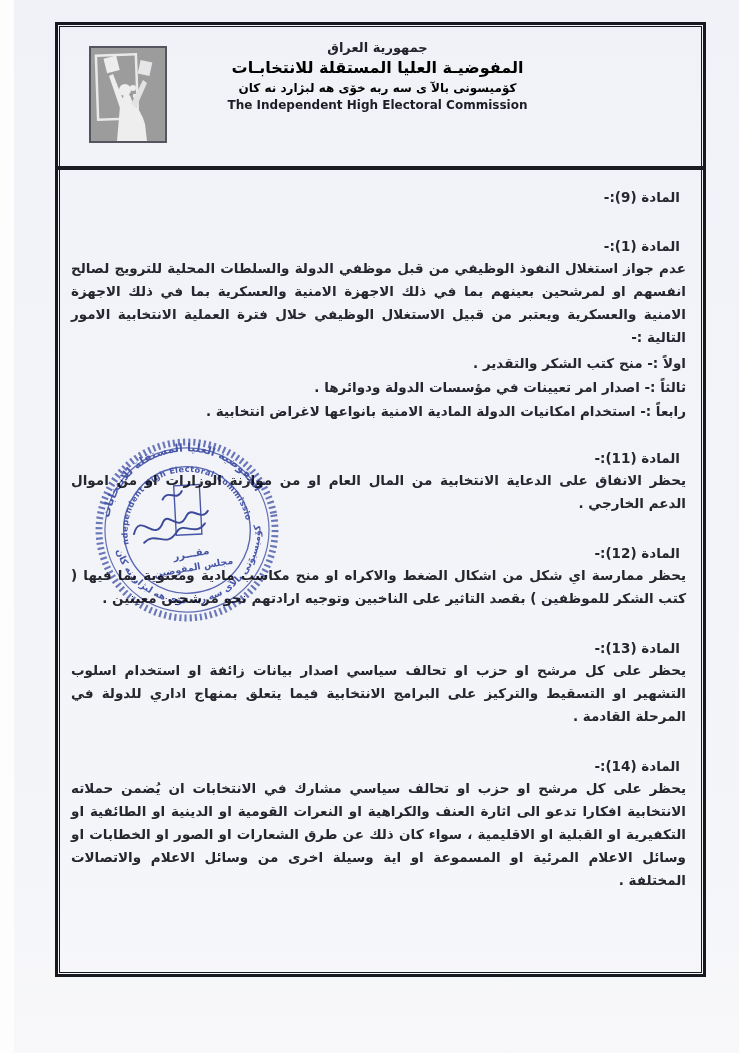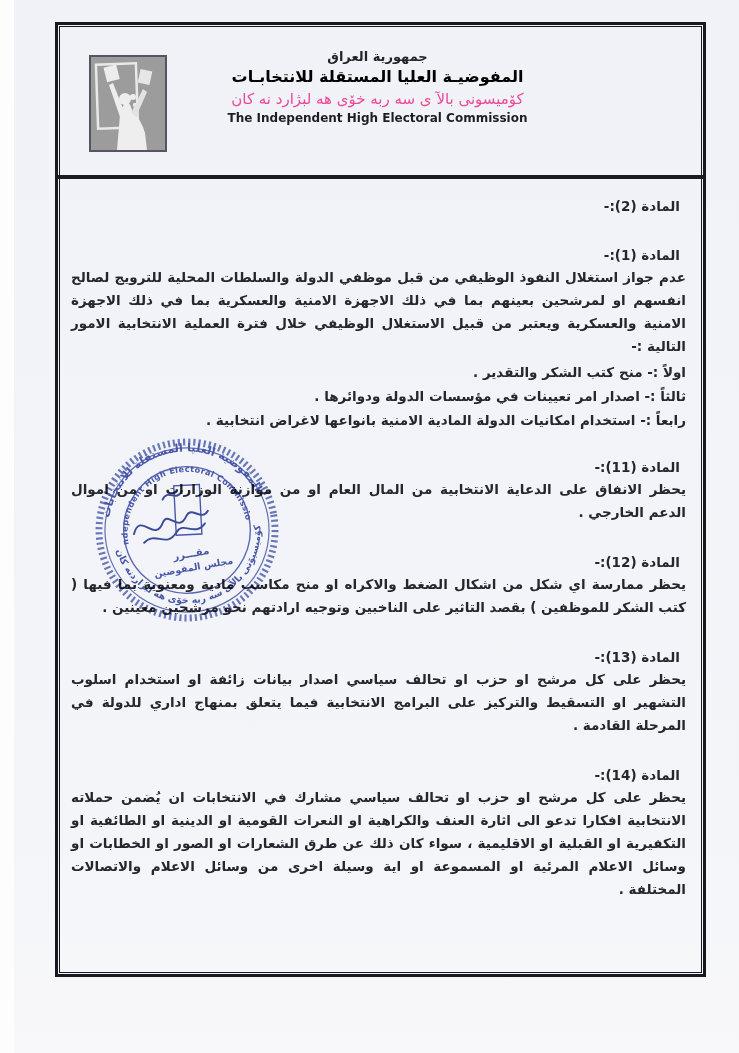--- a/index.html
+++ b/index.html
@@ -14,32 +14,32 @@
   .scan-edge { position:absolute; left:0; top:0; width:14px; height:1053px; background:#fdfdfe; }
   .page-border-outer {
     position: absolute; left: 55px; top: 22px; width: 651px; height: 955px;
     border: 3px solid #181821; background: transparent;
   }
   .page-border-inner {
     position: absolute; left: 1px; top: 1px; right: 1px; bottom: 1px;
     border: 1px solid #181821;
   }
   .content {
-    position: absolute; left: 57px; top: 25px; width: 647px; height: 799px;
+    position: absolute; left: 57px; top: 16px; width: 647px; height: 799px;
     padding: 14px 16px 0 10px;
   }
   
   .header { position: relative; height: 128px; }
   .logo {
     position: absolute; left: 22px; top: 16px; width: 78px; height: 97px;
   }
   .header-text { text-align: center; color: #23232c; padding-top: 10px; }
   .country-line { font-size: 13px; font-weight: bold; direction: rtl; }
   .title-ar { font-size: 16px; font-weight: bold; direction: rtl; margin-top: 3px; letter-spacing: 0px; color:#000000; }
-  .title-ku { font-size: 15px; font-weight: normal; direction: rtl; margin-top: 4px; color:#ec4899; }
+  .title-ku { font-size: 12px; font-weight: bold; direction: rtl; margin-top: 4px; color:#000000; }
   .title-en { font-size: 12px; font-weight: bold; direction: ltr; margin-top: 3px; color:#1d1d26; }
   .header-divider {
     margin: 8px -16px 0 -10px;
     height: 3px;
     border-top: 3px solid #1b1b24;
     border-bottom: 1px solid #1b1b24;
   }
   
   .articles { direction: rtl; padding: 16px 2px 0 4px; color: #26262f; }
   .article { margin-bottom: 27px; }
@@ -99,21 +99,21 @@
         <div class="title-ku">كۆميسونى بالآ ى  سه ربه خۆى هه لبژارد نه كان</div>
         <div class="title-en">The Independent High Electoral Commission</div>
       </div>
     </div>
     <div class="header-divider"></div>
 
     <div class="articles">
 
 
       <div class="article">
-        <div class="article-heading">المادة (2):-</div>
+        <div class="article-heading">المادة (9):-</div>
       </div>
 
       <div class="article a10">
         <div class="article-heading">المادة (1):-</div>
         <div class="article-body">عدم جواز استغلال النفوذ الوظيفي من قبل موظفي الدولة والسلطات المحلية للترويج لصالح انفسهم او لمرشحين بعينهم بما في ذلك الاجهزة الامنية والعسكرية بما في ذلك الاجهزة الامنية والعسكرية ويعتبر من قبيل الاستغلال الوظيفي خلال فترة العملية الانتخابية الامور التالية :-</div>
         <div class="article-items">
           <div class="article-item">اولاً :- منح كتب الشكر والتقدير .</div>
           <div class="article-item">ثالثاً :- اصدار امر تعيينات في مؤسسات الدولة ودوائرها .</div>
           <div class="article-item">رابعاً :- استخدام امكانيات الدولة المادية الامنية بانواعها لاغراض انتخابية .</div>
         </div>

